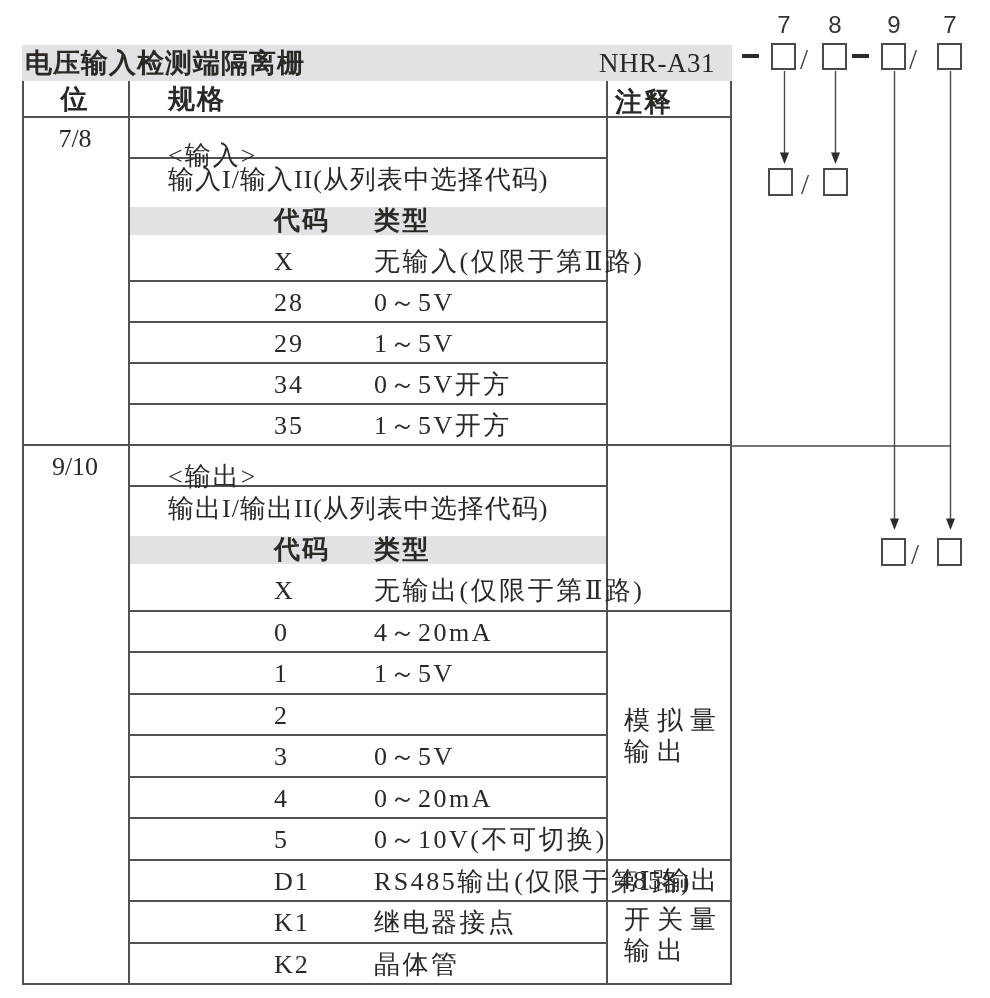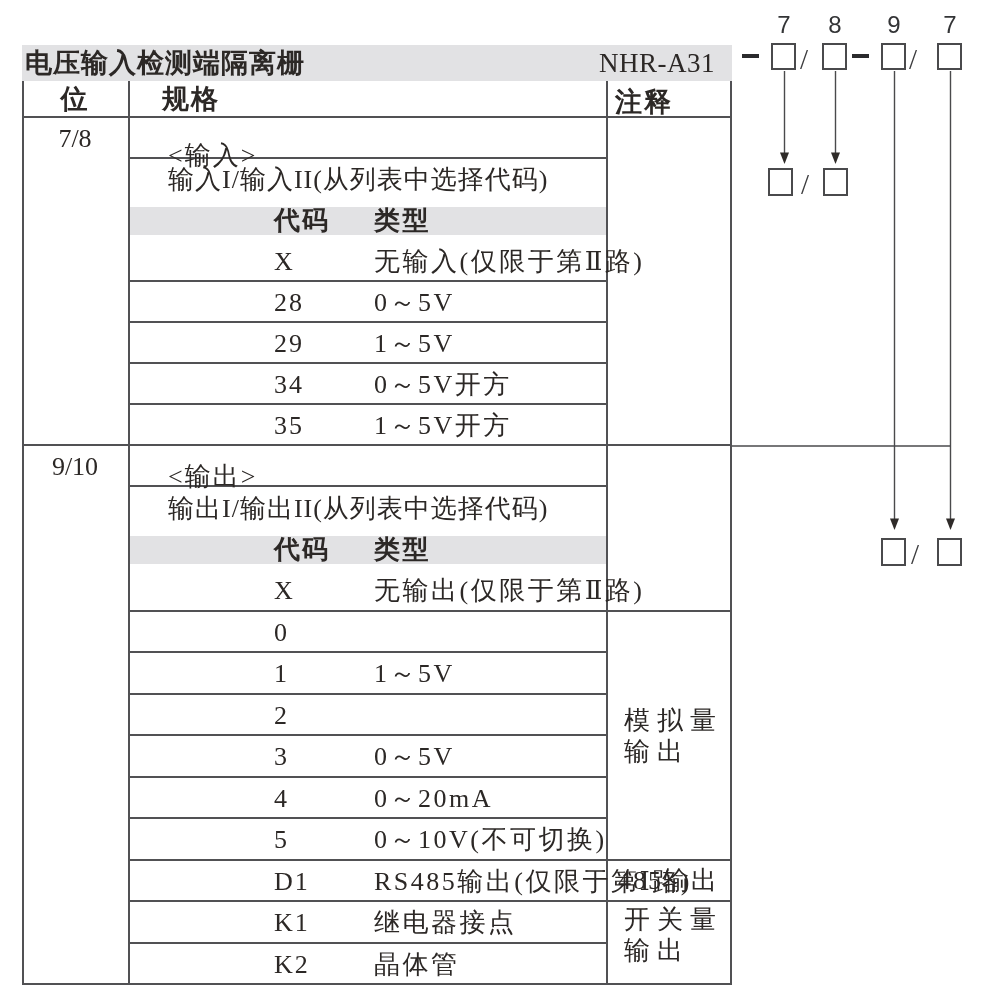--- a/index.html
+++ b/index.html
@@ -108,21 +108,21 @@
     <div class="ln" style="left:106px;top:695px;width:480px;height:2px"></div>
     <div class="ln" style="left:106px;top:736px;width:480px;height:2px"></div>
     <div class="ln" style="left:106px;top:778px;width:604px;height:2px"></div>
     <div class="ln" style="left:106px;top:819px;width:604px;height:2px"></div>
     <div class="ln" style="left:106px;top:861px;width:480px;height:2px"></div>
 
     <div class="band" style="top:126px"></div>
     <div class="band" style="top:455px"></div>
 
     <div class="cell hd posc" style="top:0;height:35px">位</div>
-    <div class="cell hd" style="left:140px;top:0;height:35px">规格</div>
+    <div class="cell hd" style="left:146px;top:0;height:35px">规格</div>
     <div class="cell hd" style="left:593px;top:0;height:41px">注释</div>
 
     <div class="cell posc" style="top:37px;height:41px">7/8</div>
     <div class="cell spec" style="top:37px;height:41px">&lt;输入&gt;</div>
     <div class="cell" style="left:146px;top:78px;height:41px;letter-spacing:1px">输入I/输入II(从列表中选择代码)</div>
     <div class="rowbox" style="top:119px">
       <span class="codetxt hd">代码</span>
       <span class="typetxt hd">类型</span>
     </div>
     <div class="rowbox" style="top:160px">
@@ -152,20 +152,21 @@
     <div class="rowbox" style="top:448px">
       <span class="codetxt hd">代码</span>
       <span class="typetxt hd">类型</span>
     </div>
     <div class="rowbox" style="top:489px;height:42px">
       <span class="codetxt">X</span>
       <span class="typetxt">无输出(仅限于第Ⅱ路)</span>
     </div>
     <div class="rowbox" style="top:531px">
       <span class="codetxt">0</span>
+      <span class="typetxt">4～20mA</span>
     </div>
     <div class="rowbox" style="top:572px;height:42px">
       <span class="codetxt">1</span>
       <span class="typetxt">1～5V</span>
     </div>
     <div class="rowbox" style="top:614px">
       <span class="codetxt">2</span>
     </div>
     <div class="rowbox" style="top:655px;height:42px">
       <span class="codetxt">3</span>

